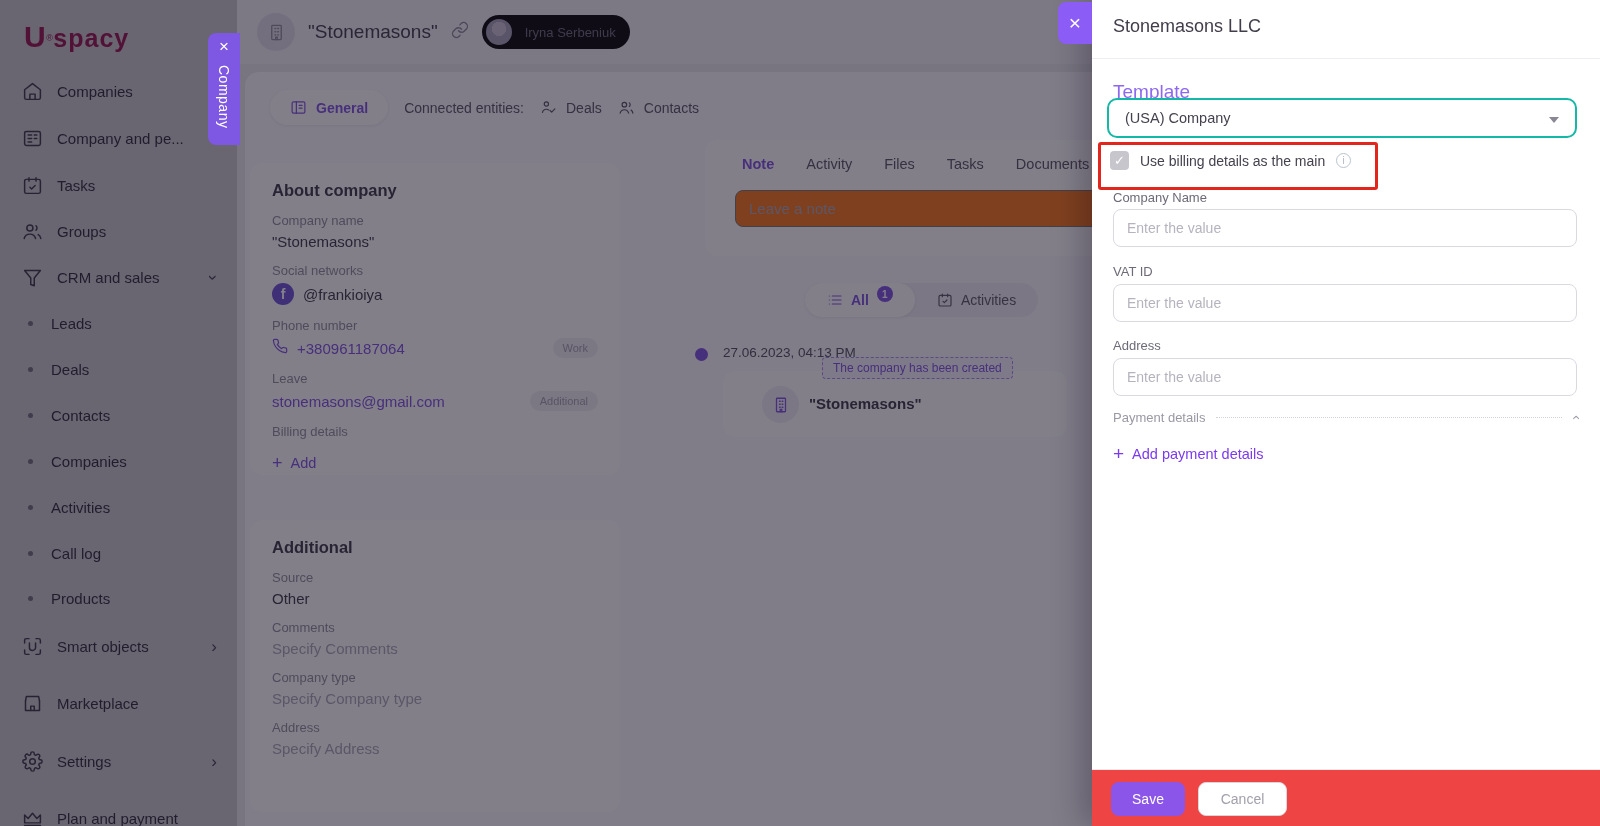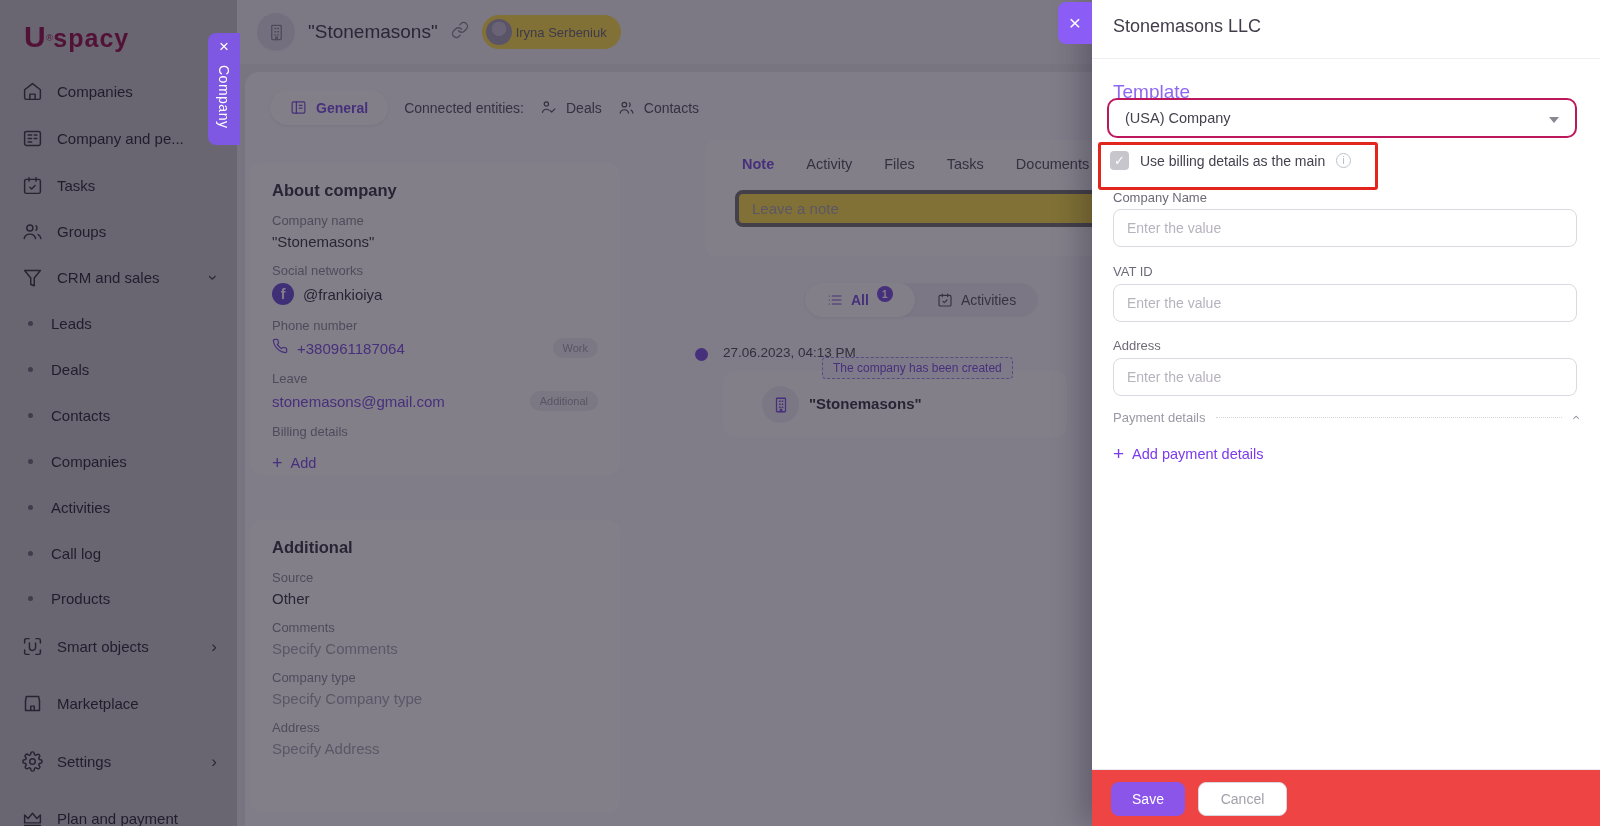--- a/index.html
+++ b/index.html
@@ -20,21 +20,21 @@
   .bullet { width:5px; height:5px; border-radius:50%; background:#8D8A96; flex:0 0 5px; }
   .side-chevron { position:absolute; right:20px; color:#55515E; font-size:17px; line-height:1; }
   .chev-down { transform:rotate(90deg); display:inline-block; }
 
   
   #topbar { left:237px; top:0; width:855px; height:64px; background:#F1F0F4; display:flex; align-items:center; padding-left:20px; gap:13px; z-index:2;}
   .co-avatar { width:38px; height:38px; border-radius:50%; background:#DEDCE6; display:flex; align-items:center; justify-content:center; }
   .co-avatar svg { width:19px; height:19px; stroke:#8F8B9A; stroke-width:1.7; fill:none; stroke-linecap:round; }
   #page-title { font-size:19px; color:#3E3A47; font-weight:500; }
   .link-ic svg { width:18px; height:18px; stroke:#8B8794; stroke-width:1.8; fill:none; stroke-linecap:round; stroke-linejoin:round; }
-  .owner-chip { height:34px; background:#fde047; border-radius:17px; display:flex; align-items:center; gap:4px; padding:4px 14px 4px 4px; cursor:pointer; }
+  .owner-chip { height:34px; background:#000000; border-radius:17px; display:flex; align-items:center; gap:13px; padding:4px 14px 4px 4px; cursor:pointer; }
   .owner-ava { width:26px; height:26px; border-radius:50%; background:radial-gradient(circle at 50% 38%, #C9C2D4 0 34%, #A79FB5 35% 100%); }
   .owner-name { font-size:13px; color:#6B6774; }
 
   #page-card { left:245px; top:72px; width:847px; height:754px; background:#FAF9FC; border-radius:14px 0 0 0; z-index:2; }
   .ent-tabs { position:absolute; left:25px; top:18px; display:flex; align-items:center; gap:16px; }
   .ent-tab { display:flex; align-items:center; gap:9px; font-size:14px; color:#56525F; cursor:pointer; white-space:nowrap; }
   .ent-tab svg { width:17px; height:17px; stroke:#56525F; stroke-width:1.7; fill:none; stroke-linecap:round; stroke-linejoin:round; }
   .ent-tab.active { background:#FFFFFF; color:#7B4FE0; font-weight:600; border-radius:18px; padding:9px 20px; box-shadow:0 1px 3px rgba(40,30,70,.08); }
   .ent-tab.active svg { stroke:#7B4FE0; }
 
@@ -52,21 +52,21 @@
   .fb-ic { width:22px; height:22px; border-radius:50%; background:#6C4FD8; color:#fff; font-weight:700; font-size:14px; display:flex; align-items:center; justify-content:center; }
   .ph-ic svg { width:16px; height:16px; stroke:#7B4FE0; stroke-width:1.8; fill:none; stroke-linecap:round; stroke-linejoin:round; }
   .add-row { display:flex; align-items:center; gap:8px; margin-top:15px; color:#7B4FE0; font-size:14.5px; font-weight:500; cursor:pointer; }
   .plus-g { font-size:18px; line-height:1; }
 
   
   #note-card { left:705px; top:140px; width:420px; height:116px; }
   .note-tabs { position:absolute; left:37px; top:16px; display:flex; gap:32px; font-size:14.5px; color:#56525F; }
   .note-tab { cursor:pointer; }
   .note-tab.active { color:#7B4FE0; font-weight:600; }
-  #note-input { position:absolute; left:30px; top:50px; width:390px; height:37px; border:4px solid #737373; border-radius:8px; padding:0 13px; font-size:15px; color:#3A3642; background:#fde047; font-family:"Liberation Sans",sans-serif; }
+  #note-input { position:absolute; left:30px; top:50px; width:390px; height:37px; border:1px solid #737373; border-radius:8px; padding:0 13px; font-size:15px; color:#3A3642; background:#f97316; font-family:"Liberation Sans",sans-serif; }
   #note-input::placeholder { color:#A9A6B2; }
 
   #segmented { left:805px; top:283px; height:34px; background:#EFEEF3; border-radius:17px; display:flex; align-items:center; z-index:3; }
   .seg { display:flex; align-items:center; gap:8px; padding:0 22px; height:34px; font-size:14px; color:#5A5664; cursor:pointer; border-radius:17px; white-space:nowrap; }
   .seg svg { width:16px; height:16px; stroke:#5A5664; stroke-width:1.8; fill:none; stroke-linecap:round; stroke-linejoin:round; }
   .seg.active { background:#FFFFFF; color:#7B4FE0; font-weight:600; box-shadow:0 1px 3px rgba(40,30,70,.08); }
   .seg.active svg { stroke:#7B4FE0; }
   .count-badge { width:16px; height:16px; border-radius:50%; background:#7B4FE0; color:#fff; font-size:10px; display:flex; align-items:center; justify-content:center; margin-top:-12px; }
 
   #tl-dot { left:695px; top:348px; width:13px; height:13px; border-radius:50%; background:#7B4FE0; z-index:3; }
@@ -85,21 +85,21 @@
   #company-tab { left:208px; top:33px; width:32px; height:112px; background:#7E57E2; border-radius:8px 0 0 8px; z-index:60; cursor:pointer; }
   #company-tab .x { position:absolute; left:0; top:5px; width:32px; text-align:center; color:#fff; font-size:17px; line-height:1; }
   #company-tab .vlabel { position:absolute; left:50%; top:32px; transform:translateX(-50%); writing-mode:vertical-rl; color:#fff; font-size:14px; letter-spacing:.5px; }
 
   
   #drawer { left:1092px; top:0; width:508px; height:826px; background:#FFFFFF; z-index:50; box-shadow:-10px 0 28px rgba(10,5,25,.25); }
   #drawer-close { position:absolute; left:-34px; top:2px; width:34px; height:42px; background:#8C5CF6; border-radius:8px 0 0 8px; color:#fff; font-size:21px; display:flex; align-items:center; justify-content:center; cursor:pointer; z-index:61; }
   #drawer-title { position:absolute; left:21px; top:16px; font-size:18px; font-weight:500; color:#413D4A; }
   .d-divider { position:absolute; left:0; top:58px; width:508px; height:1px; background:#EFEDF2; }
   #tpl-label { position:absolute; left:21px; top:81px; font-size:19px; color:#8E68F0; }
-  #tpl-select { position:absolute; left:15px; top:98px; width:470px; height:40px; border:2px solid #be185d; border-radius:10px; background:#fff; cursor:pointer; }
+  #tpl-select { position:absolute; left:15px; top:98px; width:470px; height:40px; border:2px solid #14b8a6; border-radius:10px; background:#fff; cursor:pointer; }
   #tpl-select .val { position:absolute; left:16px; top:10px; font-size:14.5px; color:#45414E; }
   #tpl-select .caret { position:absolute; right:16px; top:17px; width:0; height:0; border-left:5px solid transparent; border-right:5px solid transparent; border-top:6px solid #8A8794; }
   #red-box { position:absolute; left:6px; top:142px; width:280px; height:48px; border:3px solid #E3261D; border-radius:3px; pointer-events:none; z-index:5; }
   #cb-row { position:absolute; left:18px; top:151px; display:flex; align-items:center; gap:11px; }
   #cb { width:19px; height:19px; background:#C8C6CD; border-radius:4px; color:#fff; font-size:13px; font-weight:700; display:flex; align-items:center; justify-content:center; cursor:pointer; font-family:"DejaVu Sans",sans-serif; }
   #cb-label { font-size:14px; color:#45414E; }
   .info-ic { width:15px; height:15px; border-radius:50%; border:1.3px solid #B9C4D0; color:#A9B6C4; font-size:10px; display:flex; align-items:center; justify-content:center; cursor:pointer; }
   .d-label { position:absolute; left:21px; font-size:13px; color:#6E6A77; }
   .d-input { position:absolute; left:21px; width:464px; height:38px; border:1.5px solid #DBD9E0; border-radius:8px; padding:0 13px; font-size:14px; color:#45414E; font-family:"Liberation Sans",sans-serif; background:#fff; }
   .d-input::placeholder { color:#B6B3BE; }

